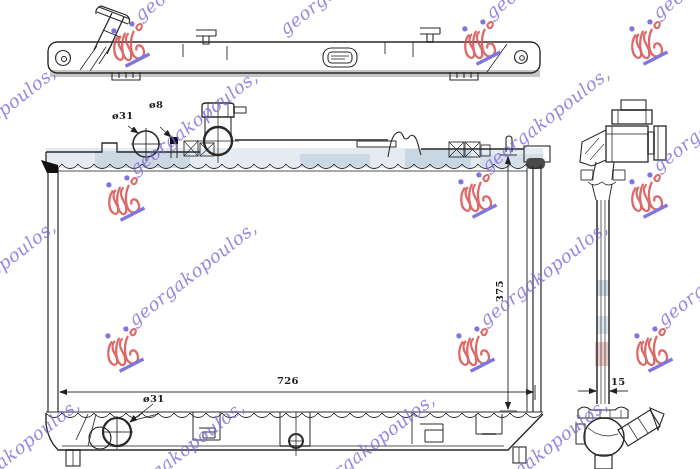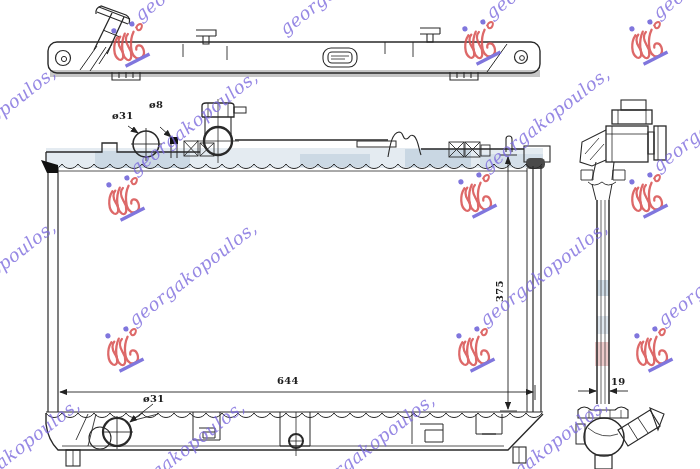--- a/index.html
+++ b/index.html
@@ -224,23 +224,23 @@
       <path d="M508,157 V409" marker-start="url(#arr)" marker-end="url(#arr)"></path>
       <path d="M500,155 H517 M500,411 H517"></path>
       <path d="M578,391 H596" marker-end="url(#arr)"></path>
       <path d="M610,391 H628" marker-start="url(#arr)"></path>
     </g>
   </svg>
 
   <span class="dim-label" style="left:112px;top:110px">ø31</span>
   <span class="dim-label" style="left:149px;top:99px">ø8</span>
   <span class="dim-label vert" style="left:494px;top:302px">375</span>
-  <span class="dim-label" style="left:277px;top:375px">644</span>
+  <span class="dim-label" style="left:277px;top:375px">726</span>
   <span class="dim-label" style="left:143px;top:393px">ø31</span>
-  <span class="dim-label" style="left:611px;top:376px">19</span>
+  <span class="dim-label" style="left:611px;top:376px">15</span>
 
   <div class="wm-layer">
 
     <div class="wm-unit" style="left:130px;top:44px">
       <svg class="wm-logo">
           <use href="#wmlogo"></use>
         </svg>
       <span class="wm-text">georgakopoulos,</span>
     </div>
     <div class="wm-unit" style="left:481px;top:42px">

